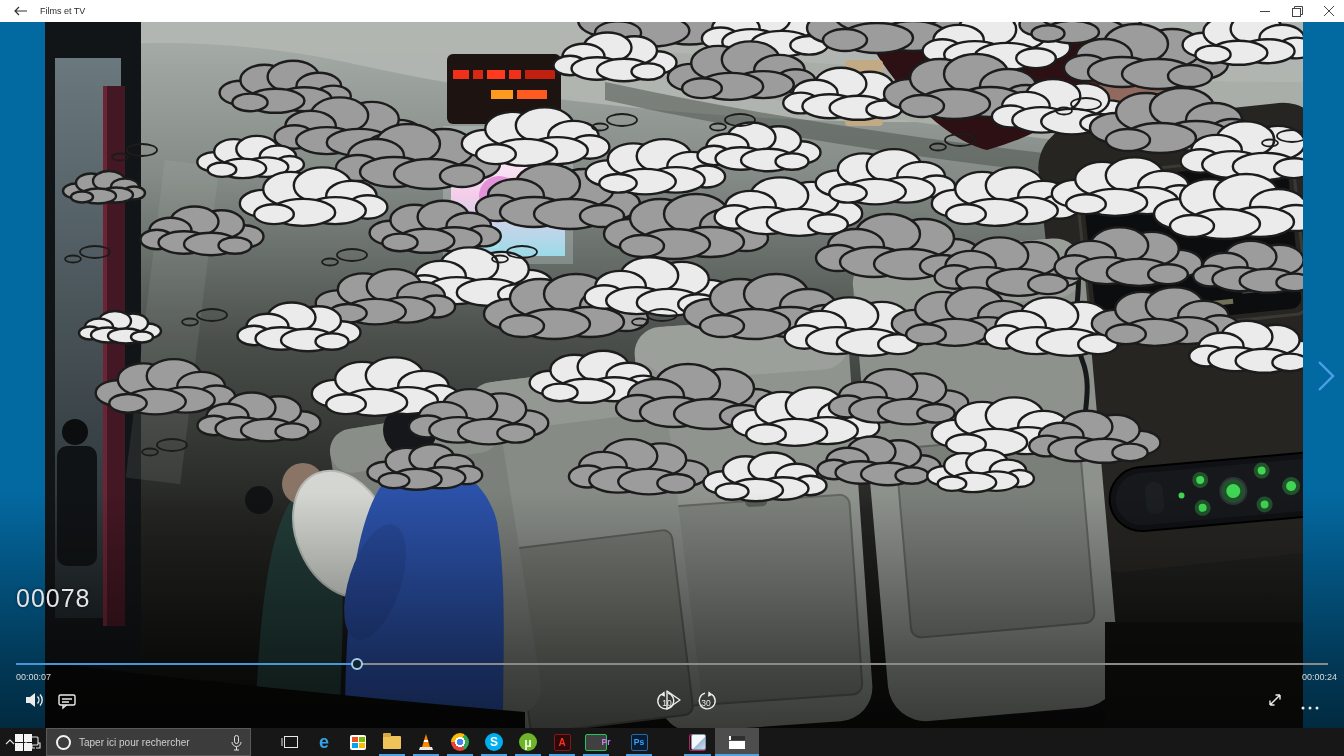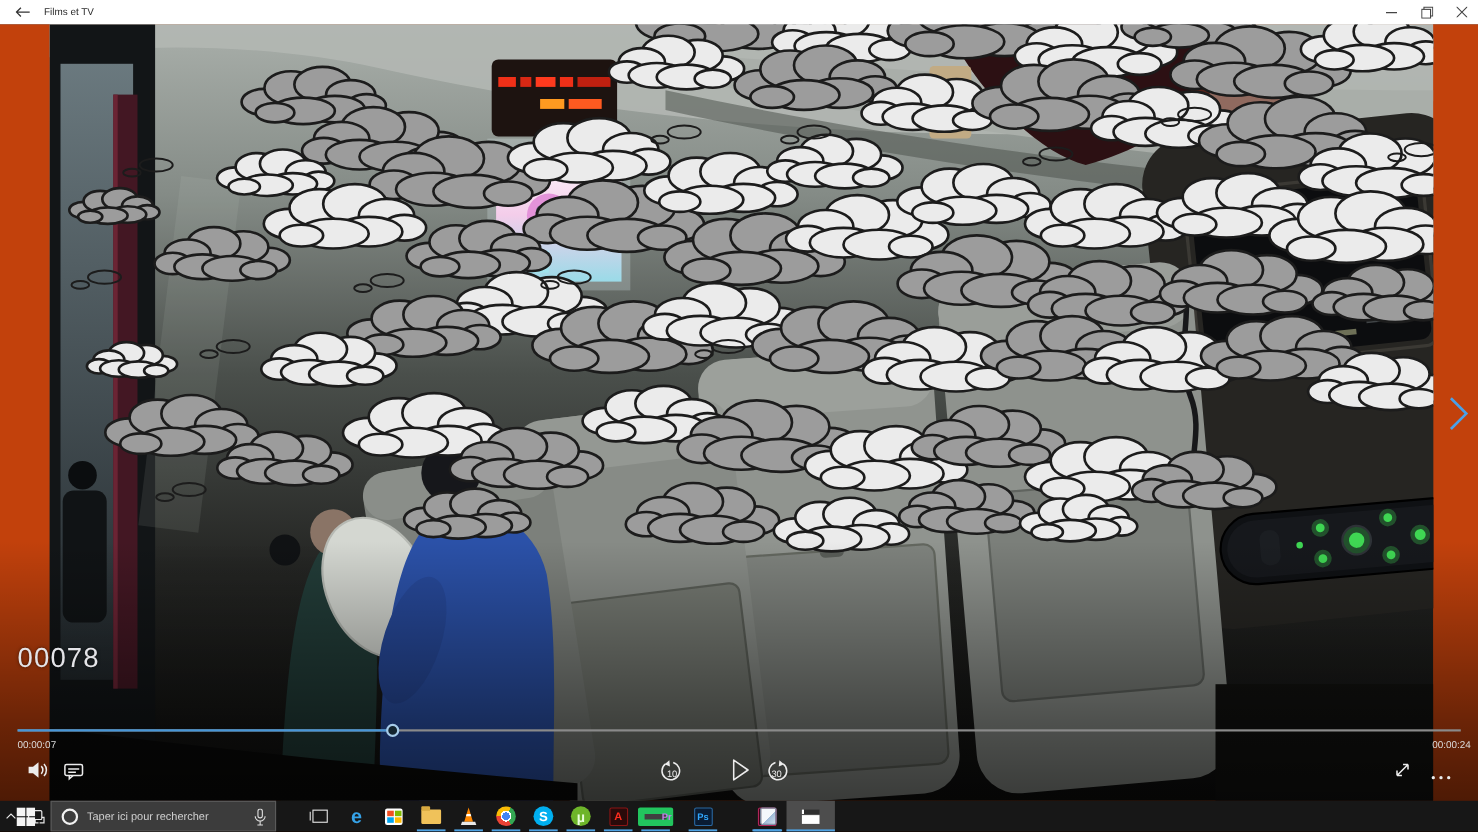--- a/index.html
+++ b/index.html
@@ -10,21 +10,21 @@
 
   
   #titlebar { left:0; top:0; width:1344px; height:22px; background:#ffffff; z-index:40; }
   #back-btn { left:6px; top:0; width:30px; height:22px; display:flex; align-items:center; justify-content:center;
               color:#333; font-size:14px; cursor:pointer; }
   #win-title { left:40px; top:0; height:22px; display:flex; align-items:center; font-size:9px; color:#2b2b2b; }
   .wbtn { top:0; width:30px; height:22px; display:flex; align-items:center; justify-content:center; cursor:pointer; }
   .wbtn svg { stroke:#444; stroke-width:1; fill:none; }
 
   
-  #player { left:0; top:22px; width:1344px; height:706px; background:#c2410c; z-index:1; }
+  #player { left:0; top:22px; width:1344px; height:706px; background:#0369a1; z-index:1; }
   #video-frame { left:45px; top:0; width:1258px; height:706px; }
   #controls-gradient { left:0; top:470px; width:1344px; height:236px;
      background:linear-gradient(to bottom, rgba(0,0,0,0) 0%, rgba(0,0,0,0.45) 70%, rgba(0,0,0,0.6) 100%);
      pointer-events:none; }
   #frame-overlay { left:16px; top:562px; font-size:25px; color:#e4e4e8; letter-spacing:1px;
      text-shadow:0 0 3px rgba(0,0,0,.6); z-index:10; }
   #next-chevron { left:1313px; top:336px; width:26px; height:36px; z-index:12; cursor:pointer; }
 
   #timeline { left:16px; top:637px; width:1312px; height:10px; z-index:11; cursor:pointer; }
   #track { left:0; top:4px; width:1312px; height:2px; background:#8a8a8a; }
@@ -50,21 +50,21 @@
   .tb-item { top:0; width:34px; height:28px; display:flex; align-items:center; justify-content:center; cursor:pointer; }
   .tb-item.active { background:#4d4d4d; }
   .runbar { position:absolute; bottom:0; left:4px; width:26px; height:2px; background:#4fa3e3; }
   .tb-item.active .runbar { left:0; width:100%; }
 
   .badge { font-weight:bold; }
   #edge-glyph { color:#35a2e8; font-size:18px; font-weight:bold; }
   .adobe-tile { width:17px; height:17px; display:flex; align-items:center; justify-content:center;
       font-size:8.5px; border-radius:2px; }
   #acrobat-tile { background:#2a0a0a; border:1px solid #8a1515; color:#ff2d1f; font-size:10px; }
-  #premiere-tile { background:#404040; border:6px solid #22c55e; color:#c77ef0;padding-left:20px; }
+  #premiere-tile { background:#404040; border:1px solid #22c55e; color:#c77ef0;padding-left:20px; }
   #photoshop-tile { background:#0a1c33; border:1px solid #2a68a0; color:#31a8ff; }
   #indesign-tile { background:#3a0718; border:1px solid #b0255a; color:#ff3366; }
   #skype-circle { width:18px; height:18px; border-radius:50%; background:#00aff0; color:#fff;
       display:flex; align-items:center; justify-content:center; font-size:12px; }
   #utorrent-circle { width:18px; height:18px; border-radius:50%; background:#6eb52a; color:#eaffdc;
       display:flex; align-items:center; justify-content:center; font-size:13px; }
   #chrome-circle { width:18px; height:18px; border-radius:50%;
       background: radial-gradient(circle at center, #4285f4 0 3.5px, #ffffff 3.5px 5px, rgba(0,0,0,0) 5px),
                   conic-gradient(from 150deg, #ea4335 0 120deg, #fbbc05 120deg 240deg, #34a853 240deg 360deg); }
   #store-tile { width:16px; height:15px; background:#fff; border-radius:2px; display:grid;
@@ -953,21 +953,21 @@
         <path d="M13.5,6.5 a5,5 0 0 1 0,7 M16,4.5 a8,8 0 0 1 0,11"></path>
       </svg>
     </div>
     <div class="pbtn abs" style="left:58px; top:670px;">
       <svg width="19" height="18" viewBox="0 0 19 18">
         <rect x="1" y="3" width="16" height="10" rx="1.5"></rect>
         <path d="M4,7 H14 M4,10 H11"></path>
         <path d="M5,13 v3 l3.5,-3"></path>
       </svg>
     </div>
-    <div class="pbtn abs" style="left:600px; top:668px;">
+    <div class="pbtn abs" style="left:656px; top:668px;">
       <svg width="22" height="22" viewBox="0 0 22 22">
         <path d="M5,4.5 A8,8 0 1 0 12,3.2"></path>
         <path d="M8.5,1.2 L4.2,4.8 L9,6.8" fill="#ececec" stroke="none"></path>
         <text x="11" y="16" text-anchor="middle">10</text>
       </svg>
     </div>
     <div class="pbtn abs" style="left:662px; top:666px;">
       <svg width="22" height="24" viewBox="0 0 22 24">
         <path d="M5,3 L18,12 L5,21 Z" stroke-linejoin="round"></path>
       </svg>

